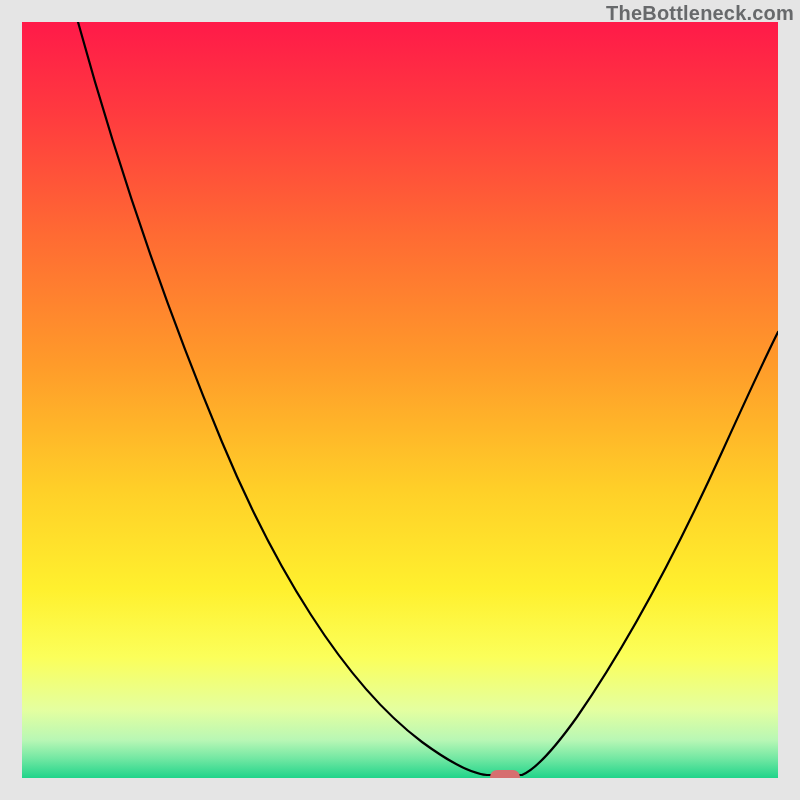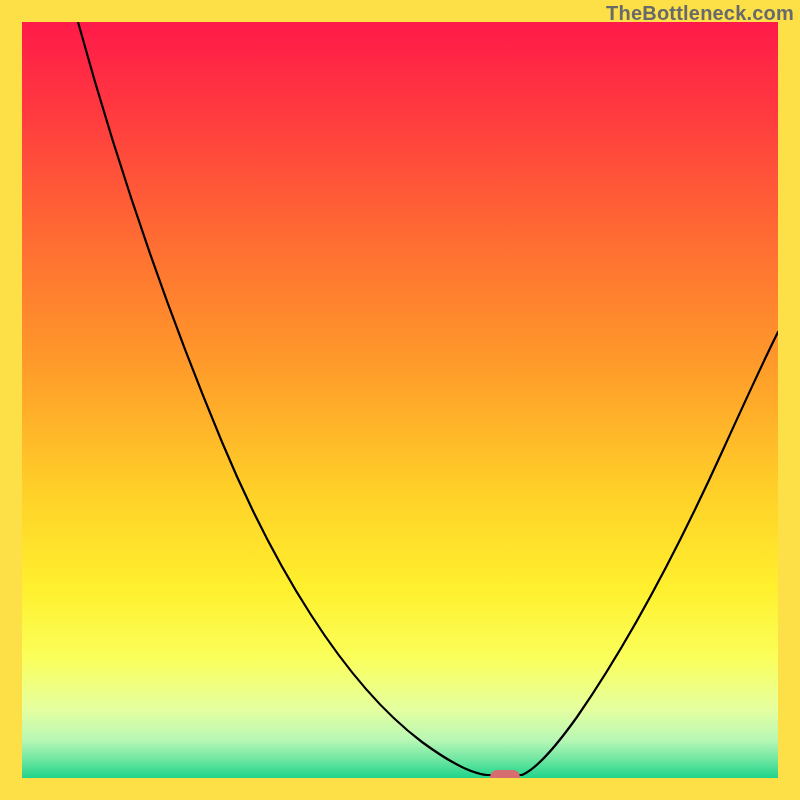--- a/index.html
+++ b/index.html
@@ -7,21 +7,21 @@
     padding: 0;
     width: 800px;
     height: 800px;
     background: #000000;
     overflow: hidden;
   }
   .frame {
     position: relative;
     width: 800px;
     height: 800px;
-    background: #fde047;
+    background: #e5e5e5;
   }
   .watermark {
     position: absolute;
     top: 2px;
     right: 6px;
     font-family: Arial, Helvetica, sans-serif;
     font-size: 20px;
     font-weight: 600;
     color: #67696b;
     letter-spacing: 0.2px;

